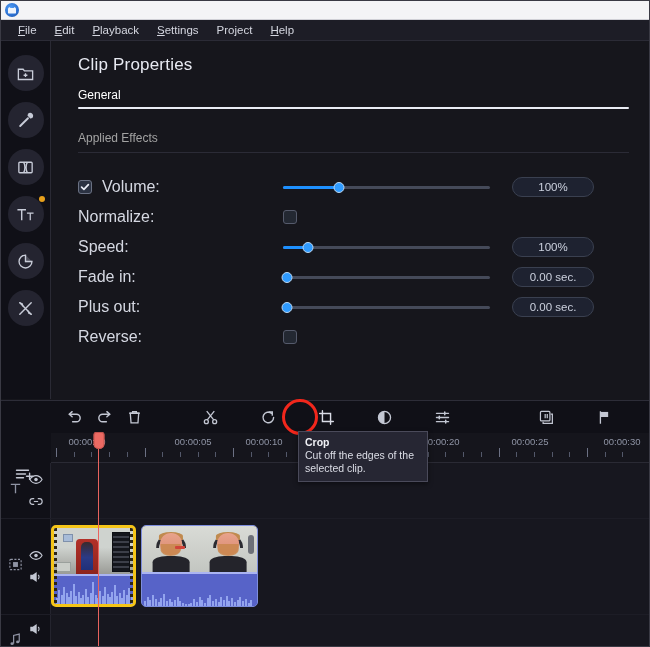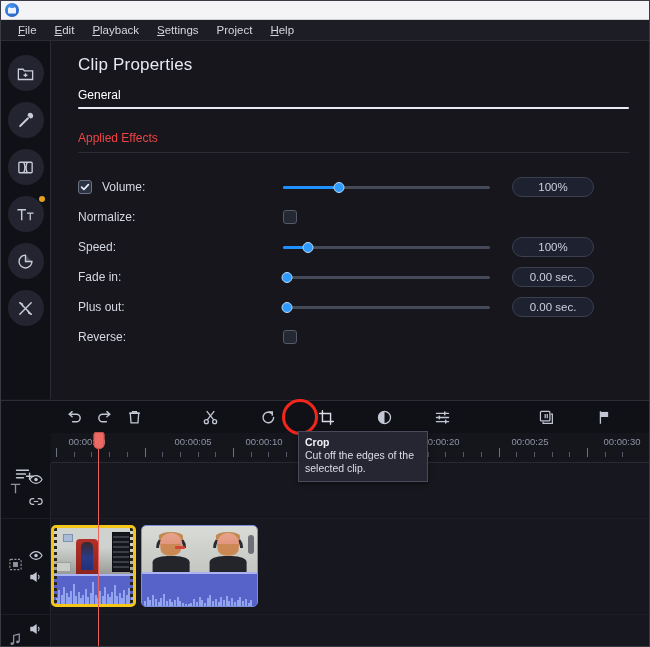--- a/index.html
+++ b/index.html
@@ -86,41 +86,41 @@
     width: 599px; height: 358px;
     background: #16161c;
     padding: 14px 22px 0 26px;
   }
   .panel-title {
     font-size: 17px; color: #e8eaf2; font-weight: 400;
     letter-spacing: .2px; margin-bottom: 13px;
   }
   .tabs { display: flex; gap: 22px; position: relative; flex-direction: column; }
   .tab {
-    font-size: 12px; color: #ef4444;
+    font-size: 12px; color: #a3a3a3;
     padding-bottom: 7px; cursor: pointer;
     position: relative;
   }
   .tab.active { color: #ffffff; }
   .tab.active::after {
     content: ""; position: absolute; left: 0; right: 0; bottom: 0;
     height: 2px; background: #e9ecf4; border-radius: 1px;
   }
   .tabs-rule {
     height: 1px; background: #2b2b36; margin-top: 0px; margin-bottom: 19px;
   }
 
   .prop-row {
     display: flex; align-items: center;
     height: 30px; margin-bottom: 0px;
   }
   .prop-label-cell {
     width: 205px; display: flex; align-items: center; gap: 10px;
   }
-  .prop-label { font-size: 12px; color: #d5d8e2; }
+  .prop-label { font-size: 16px; color: #d5d8e2; }
   .chk {
     width: 14px; height: 14px; border-radius: 3px;
     border: 1px solid #555a6b; background: #232832;
     display: flex; align-items: center; justify-content: center;
     flex: none; cursor: pointer;
   }
   .chk.checked { background: #2b3242; border-color: #6a7183; }
   .chk svg { display: block; }
 
   .slider-wrap {

